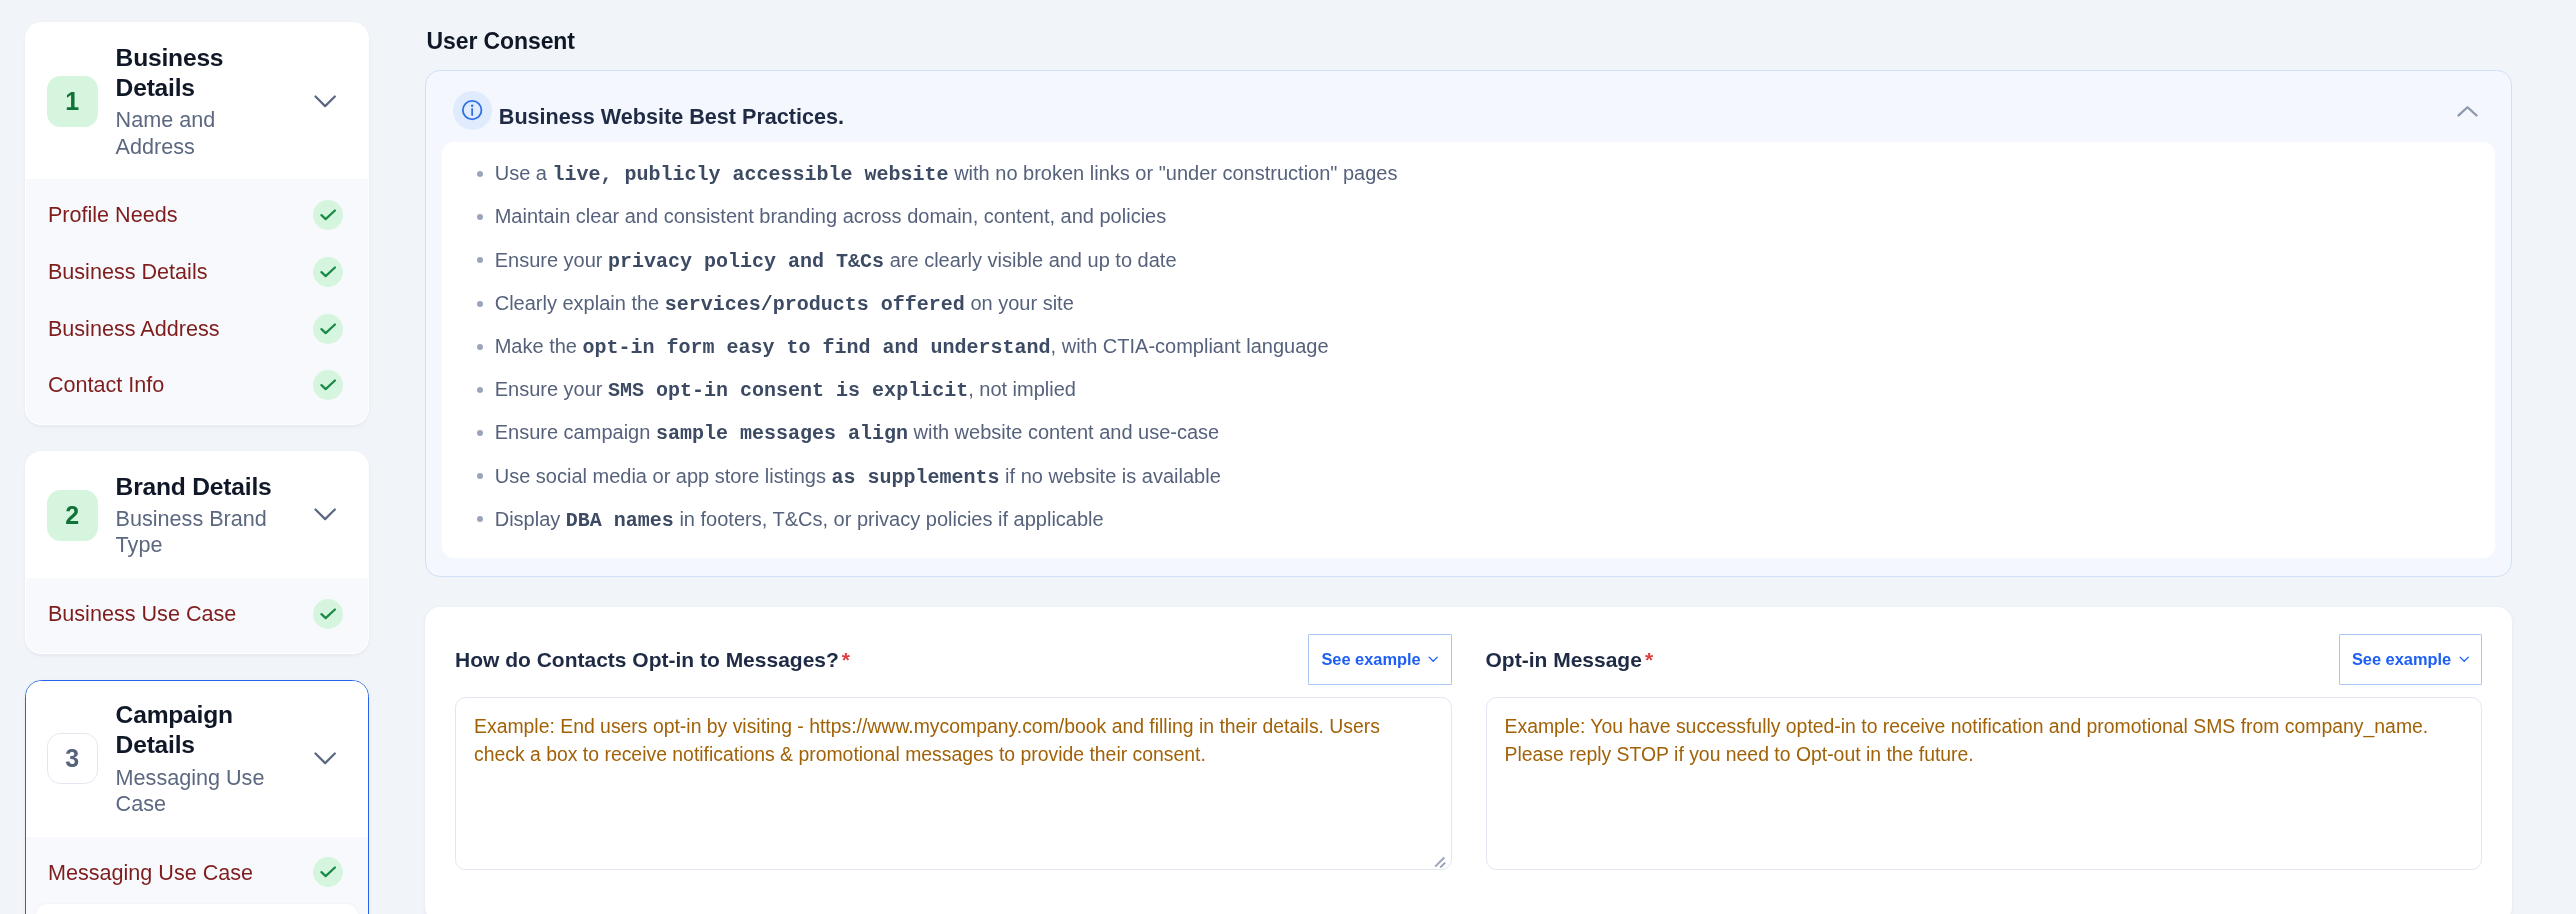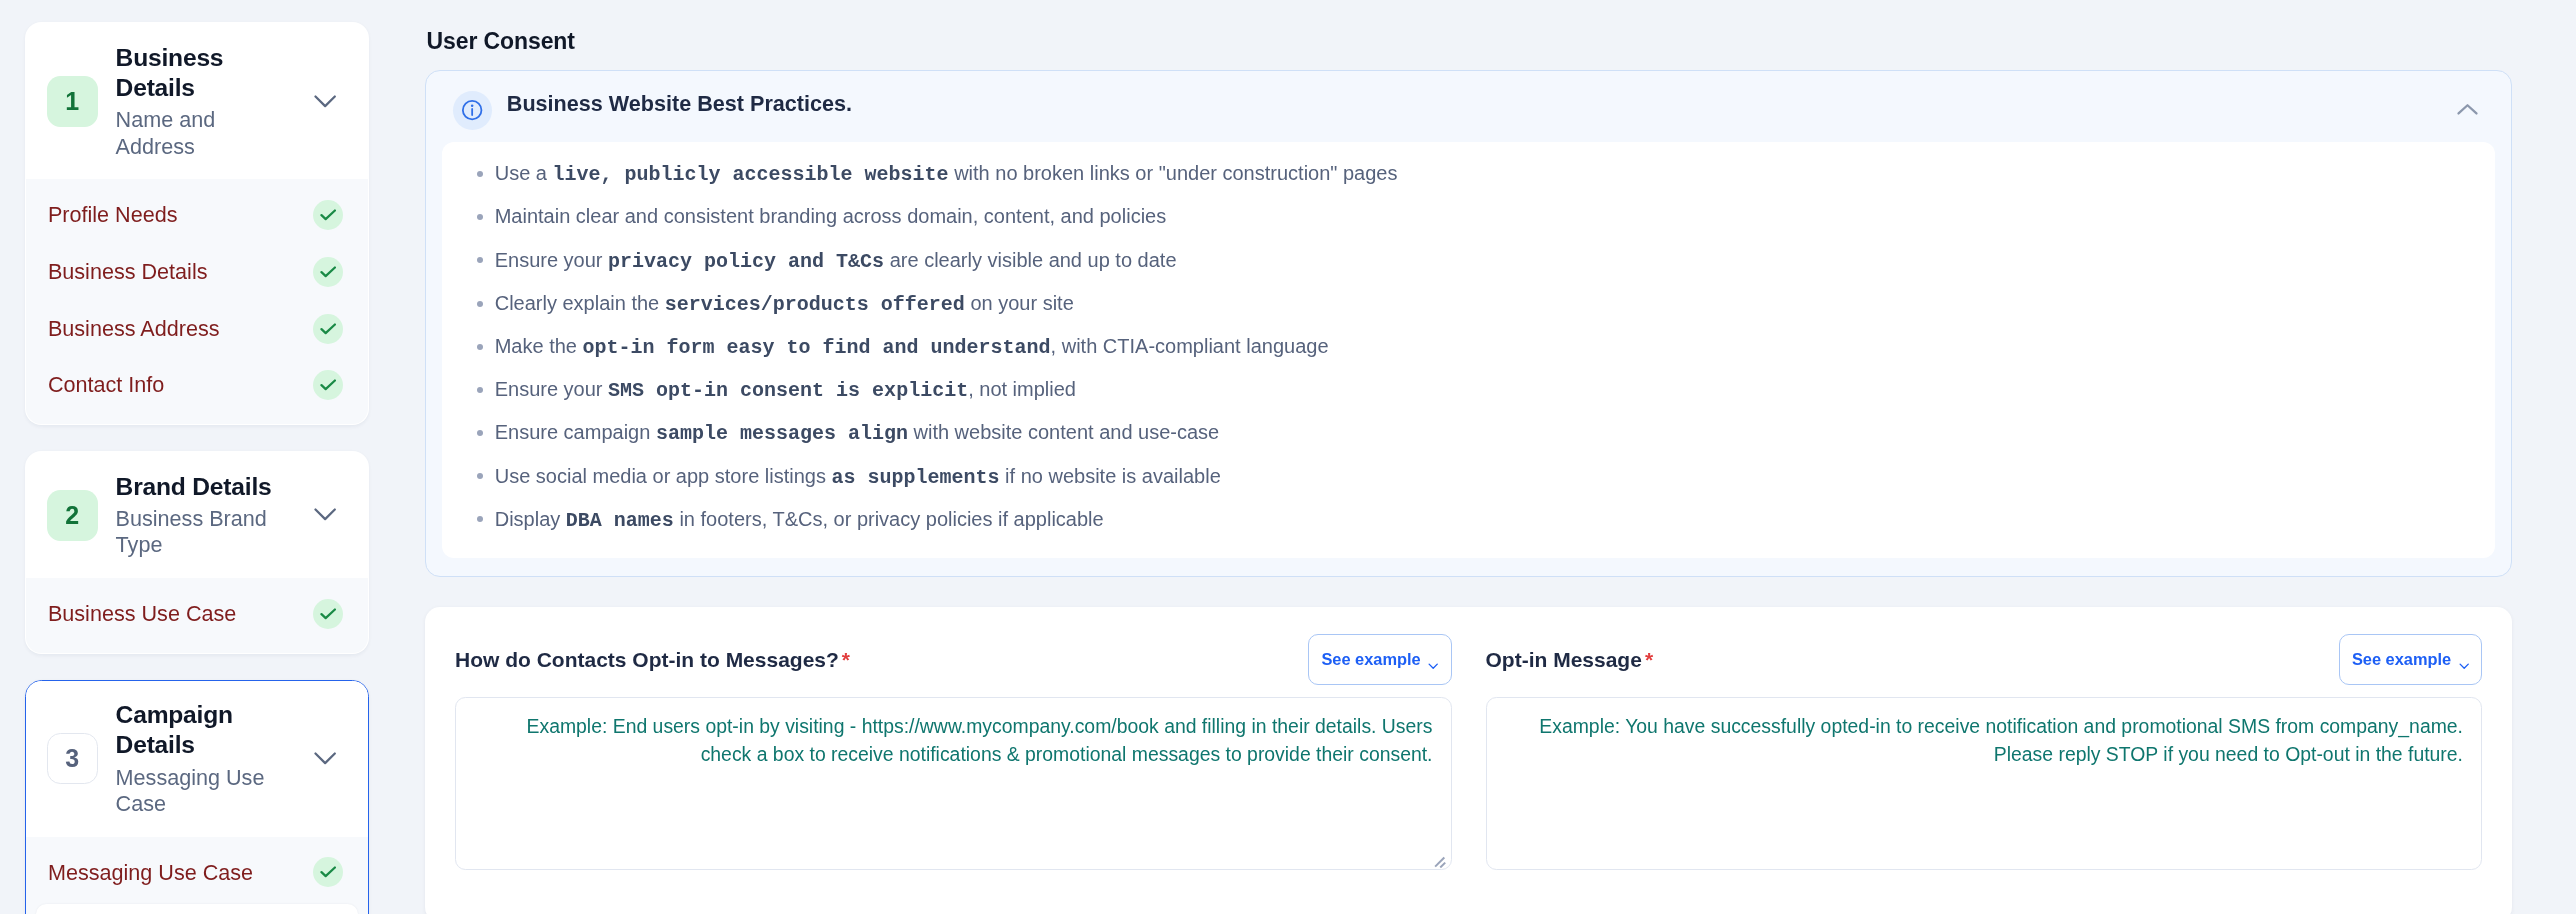--- a/index.html
+++ b/index.html
@@ -158,22 +158,22 @@
   .info-card {
     background: #f4f8fe;
     border: 1.5px solid #cfe0f7;
     border-radius: 15px;
     padding: 15px 16.4px 18px 16.4px;
     margin-bottom: 30px;
   }
 
   .info-head {
     display: flex;
-    align-items: flex-start;
-    gap: 15px;
+    align-items: flex-end;
+    gap: 7px;
     padding: 4.5px 9px 12px 10.4px;
   }
   .info-icon {
     width: 39px;
     height: 39px;
     flex: 0 0 39px;
     border-radius: 50%;
     background: #e0ecfd;
     display: flex;
     align-items: center;
@@ -256,24 +256,24 @@
   }
   .field-label {
     font-size: 21px;
     font-weight: 700;
     color: #1f2a44;
   }
   .req { color: #e23d3d; font-weight: 700; margin-left: 3px; }
 
   .see-example {
     display: inline-flex;
-    align-items: flex-end;
+    align-items: center;
     gap: 7.4px;
     border: 1.5px solid #a9c6f5;
-    border-radius: 10px;
+    border-radius: 1px;
     background: #ffffff;
     color: #1d5ff5;
     font-family: "Liberation Sans", sans-serif;
     font-size: 16.4px;
     font-weight: 700;
     padding: 15px 12px;
     cursor: pointer;
     white-space: nowrap;
   }
   .see-example svg { display: block; }
@@ -283,22 +283,21 @@
     border: 1.5px solid #e1e6f0;
     border-radius: 10.4px;
     background: #ffffff;
     height: 173px;
     padding: 15px 18px;
     overflow: hidden;
   }
   .textarea-placeholder {
     font-size: 19.4px;
     line-height: 1.42;
-    color: #0f766e;
-    text-align: right;
+    color: #a16207;
   }
   .resize-handle {
     position: absolute;
     right: 3px;
     bottom: 3px;
     width: 16.4px;
     height: 16.4px;
   }
   .resize-handle::before,
   .resize-handle::after {

